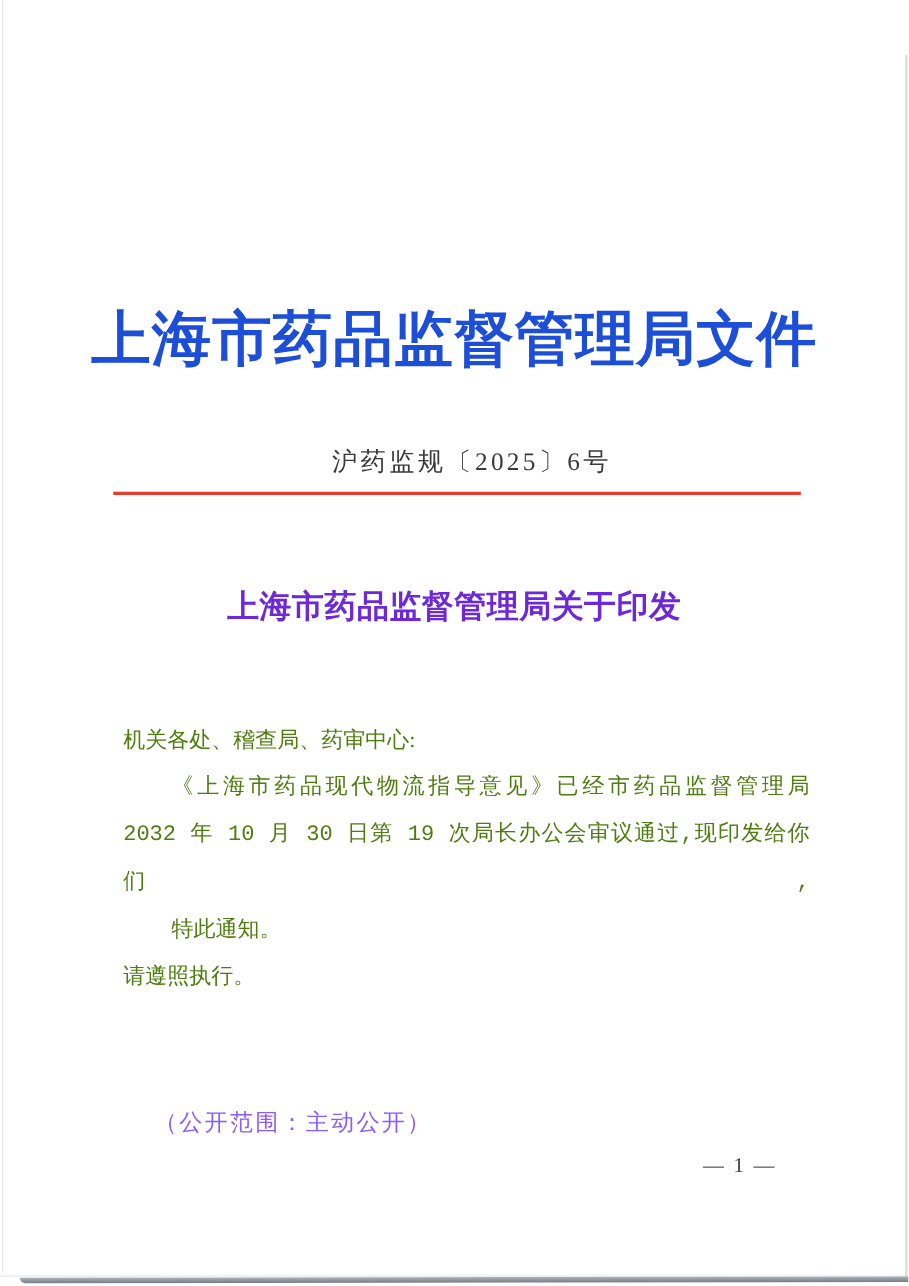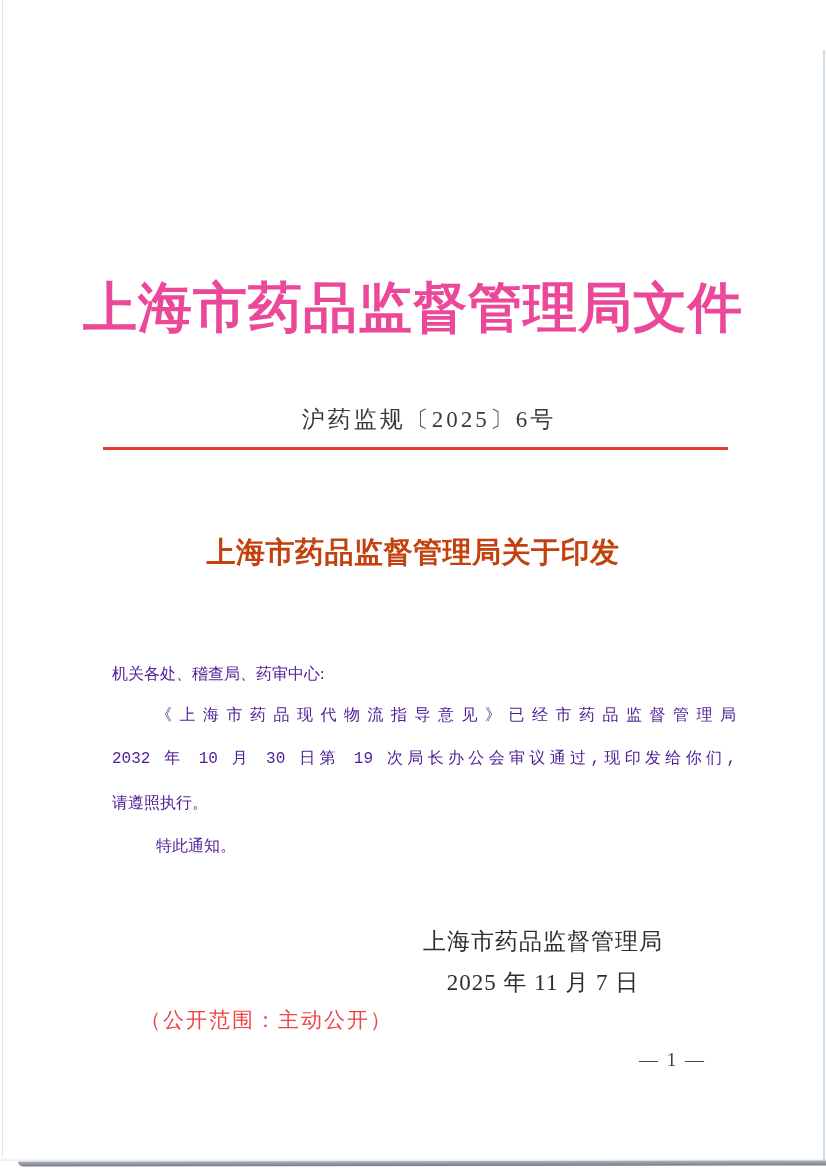--- a/index.html
+++ b/index.html
@@ -32,61 +32,61 @@
   .edge-bottom-fade {
     position: absolute; left: 0; right: 0; bottom: 8px; height: 3px;
     background: linear-gradient(to bottom, rgba(255,255,255,0), rgba(190,195,200,0.35));
   }
 
   .agency-title {
     position: absolute; top: 272px; left: 0; width: 100%;
     text-align: center;
     font-size: 54px; font-weight: bold;
     letter-spacing: 1px;
-    color: #ec4899;
+    color: #1d4ed8;
     white-space: nowrap;
   }
   .doc-number {
     position: absolute; top: 404px; left: 0; width: 100%;
     text-align: center;
     font-size: 23px; color: #3a3a3a;
     letter-spacing: 3px;
     padding-left: 32px;
   }
   .red-rule {
     position: absolute; top: 447px; left: 103px; width: 625px; height: 3px;
     background: #e73b2c;
   }
   .doc-title {
     position: absolute; top: 533px; left: 0; width: 100%;
     text-align: center;
-    font-size: 29px; font-weight: bold; color: #c2410c;
+    font-size: 29px; font-weight: bold; color: #6d28d9;
     line-height: 39px;
     letter-spacing: 0.5px;
   }
   .body-block {
     position: absolute; top: 652px; left: 112px; width: 624px;
-    font-size: 16px; color: #4c1d95;
+    font-size: 20px; color: #4d7c0f;
     line-height: 43px;
   }
   .body-line { display: block; }
   .jline { text-align: justify; text-align-last: justify; font-family: Liberation Mono, monospace; }
   .indent { padding-left: 44px; }
 
   .signature-block {
     position: absolute; top: 921px; right: 163px;
     width: max-content;
     text-align: center;
     font-size: 23px; color: #2d2d2d;
     line-height: 41px;
     letter-spacing: 1px;
   }
   .disclosure-note {
     position: absolute; top: 1006px; left: 140px;
-    font-size: 21px; color: #ef4444;
+    font-size: 21px; color: #8b5cf6;
     letter-spacing: 2px;
   }
   .page-number {
     position: absolute; top: 1049px; right: 120px;
     font-size: 19px; color: #3c3c3c;
     letter-spacing: 2px;
   }
 </style>
 </head>
 <body>
@@ -105,26 +105,22 @@
   <div class="red-rule"></div>
 
   <div class="doc-title">
     <div class="doc-title-line">上海市药品监督管理局关于印发</div>
   </div>
 
   <div class="body-block">
     <div class="body-line">机关各处、稽查局、药审中心:</div>
     <div class="body-line jline indent">《上海市药品现代物流指导意见》已经市药品监督管理局</div>
     <div class="body-line jline">2032 年 10 月 30 日第 19 次局长办公会审议通过,现印发给你们,</div>
+    <div class="body-line indent">特此通知。</div>
     <div class="body-line">请遵照执行。</div>
-    <div class="body-line indent">特此通知。</div>
   </div>
 
-  <div class="signature-block">
-    <div>上海市药品监督管理局</div>
-    <div>2025 年 11 月 7 日</div>
-  </div>
 
   <div class="disclosure-note">（公开范围：主动公开）</div>
 
   <div class="page-number">— 1 —</div>
 
 </div>
 
 </body></html>

